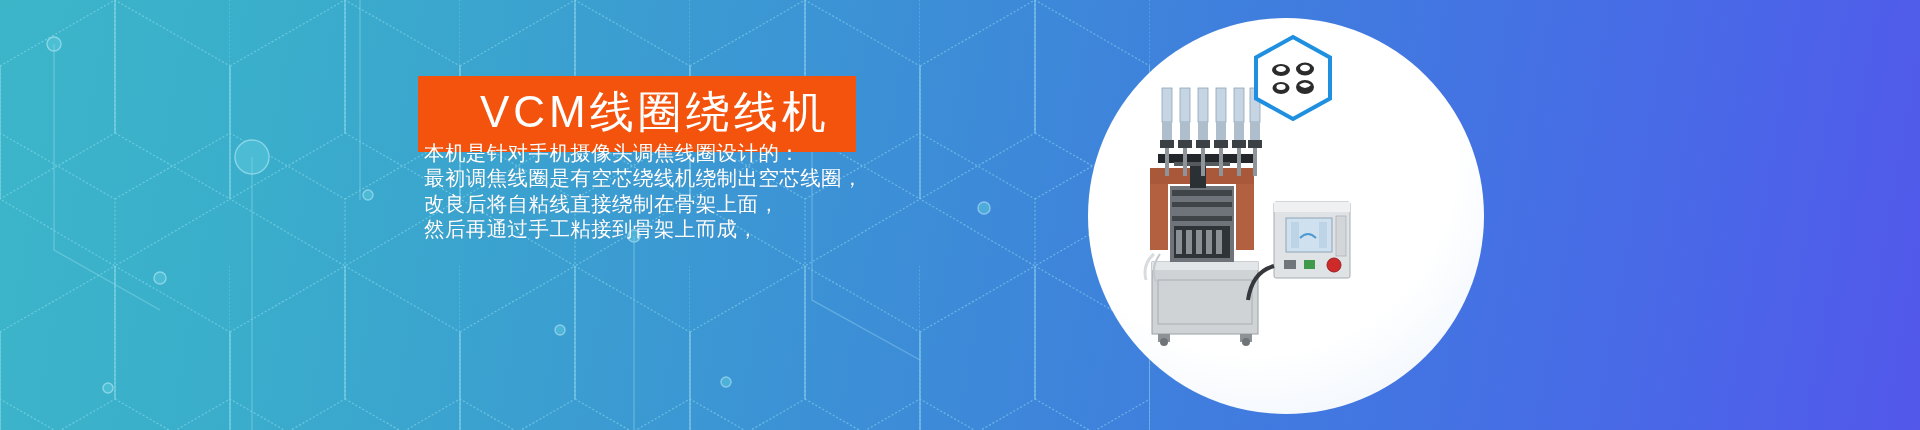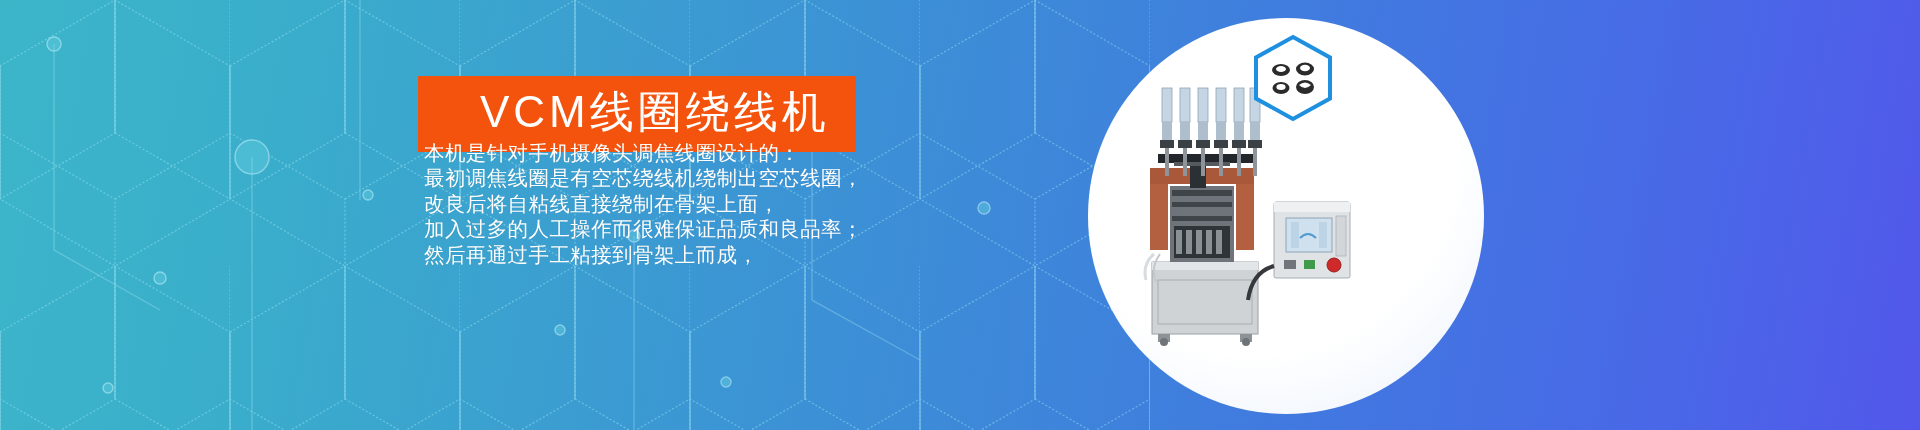--- a/index.html
+++ b/index.html
@@ -222,17 +222,16 @@
   </div>
 
   <div class="title-box">
     <div class="title-text">VCM线圈绕线机</div>
   </div>
 
   <div class="desc">
     <div class="desc-line">本机是针对手机摄像头调焦线圈设计的：</div>
     <div class="desc-line">最初调焦线圈是有空芯绕线机绕制出空芯线圈，</div>
     <div class="desc-line">改良后将自粘线直接绕制在骨架上面，</div>
-    <div class="desc-line">加入过多的人工操作而很难保证品质和良品率；</div>
     <div class="desc-line">然后再通过手工粘接到骨架上而成，</div>
   </div>
 
 </div>
 
 </body></html>

